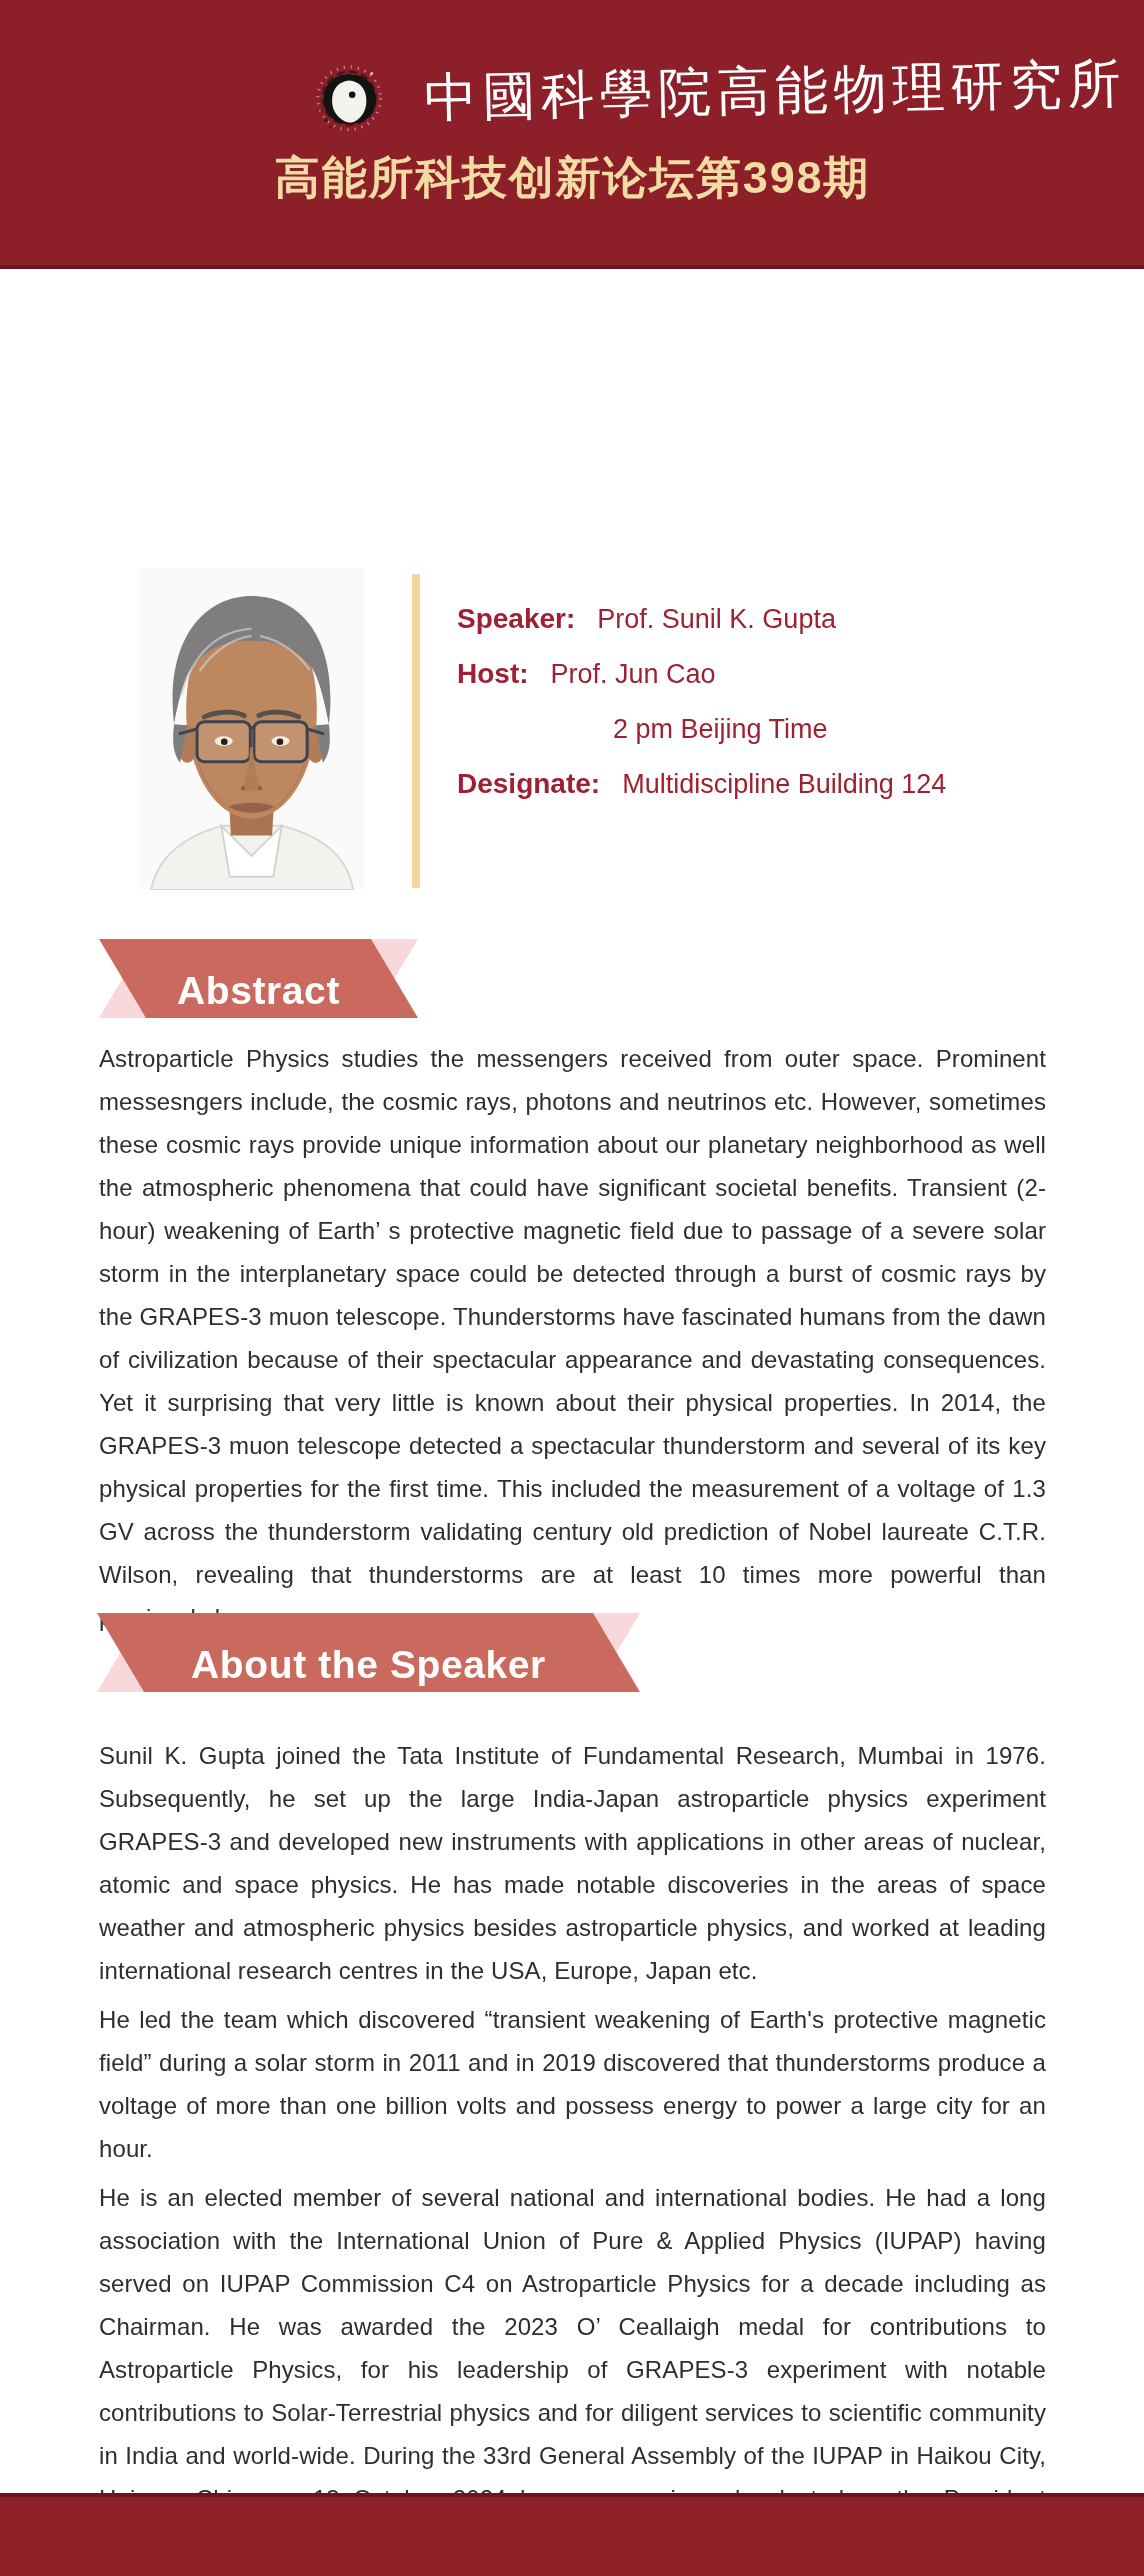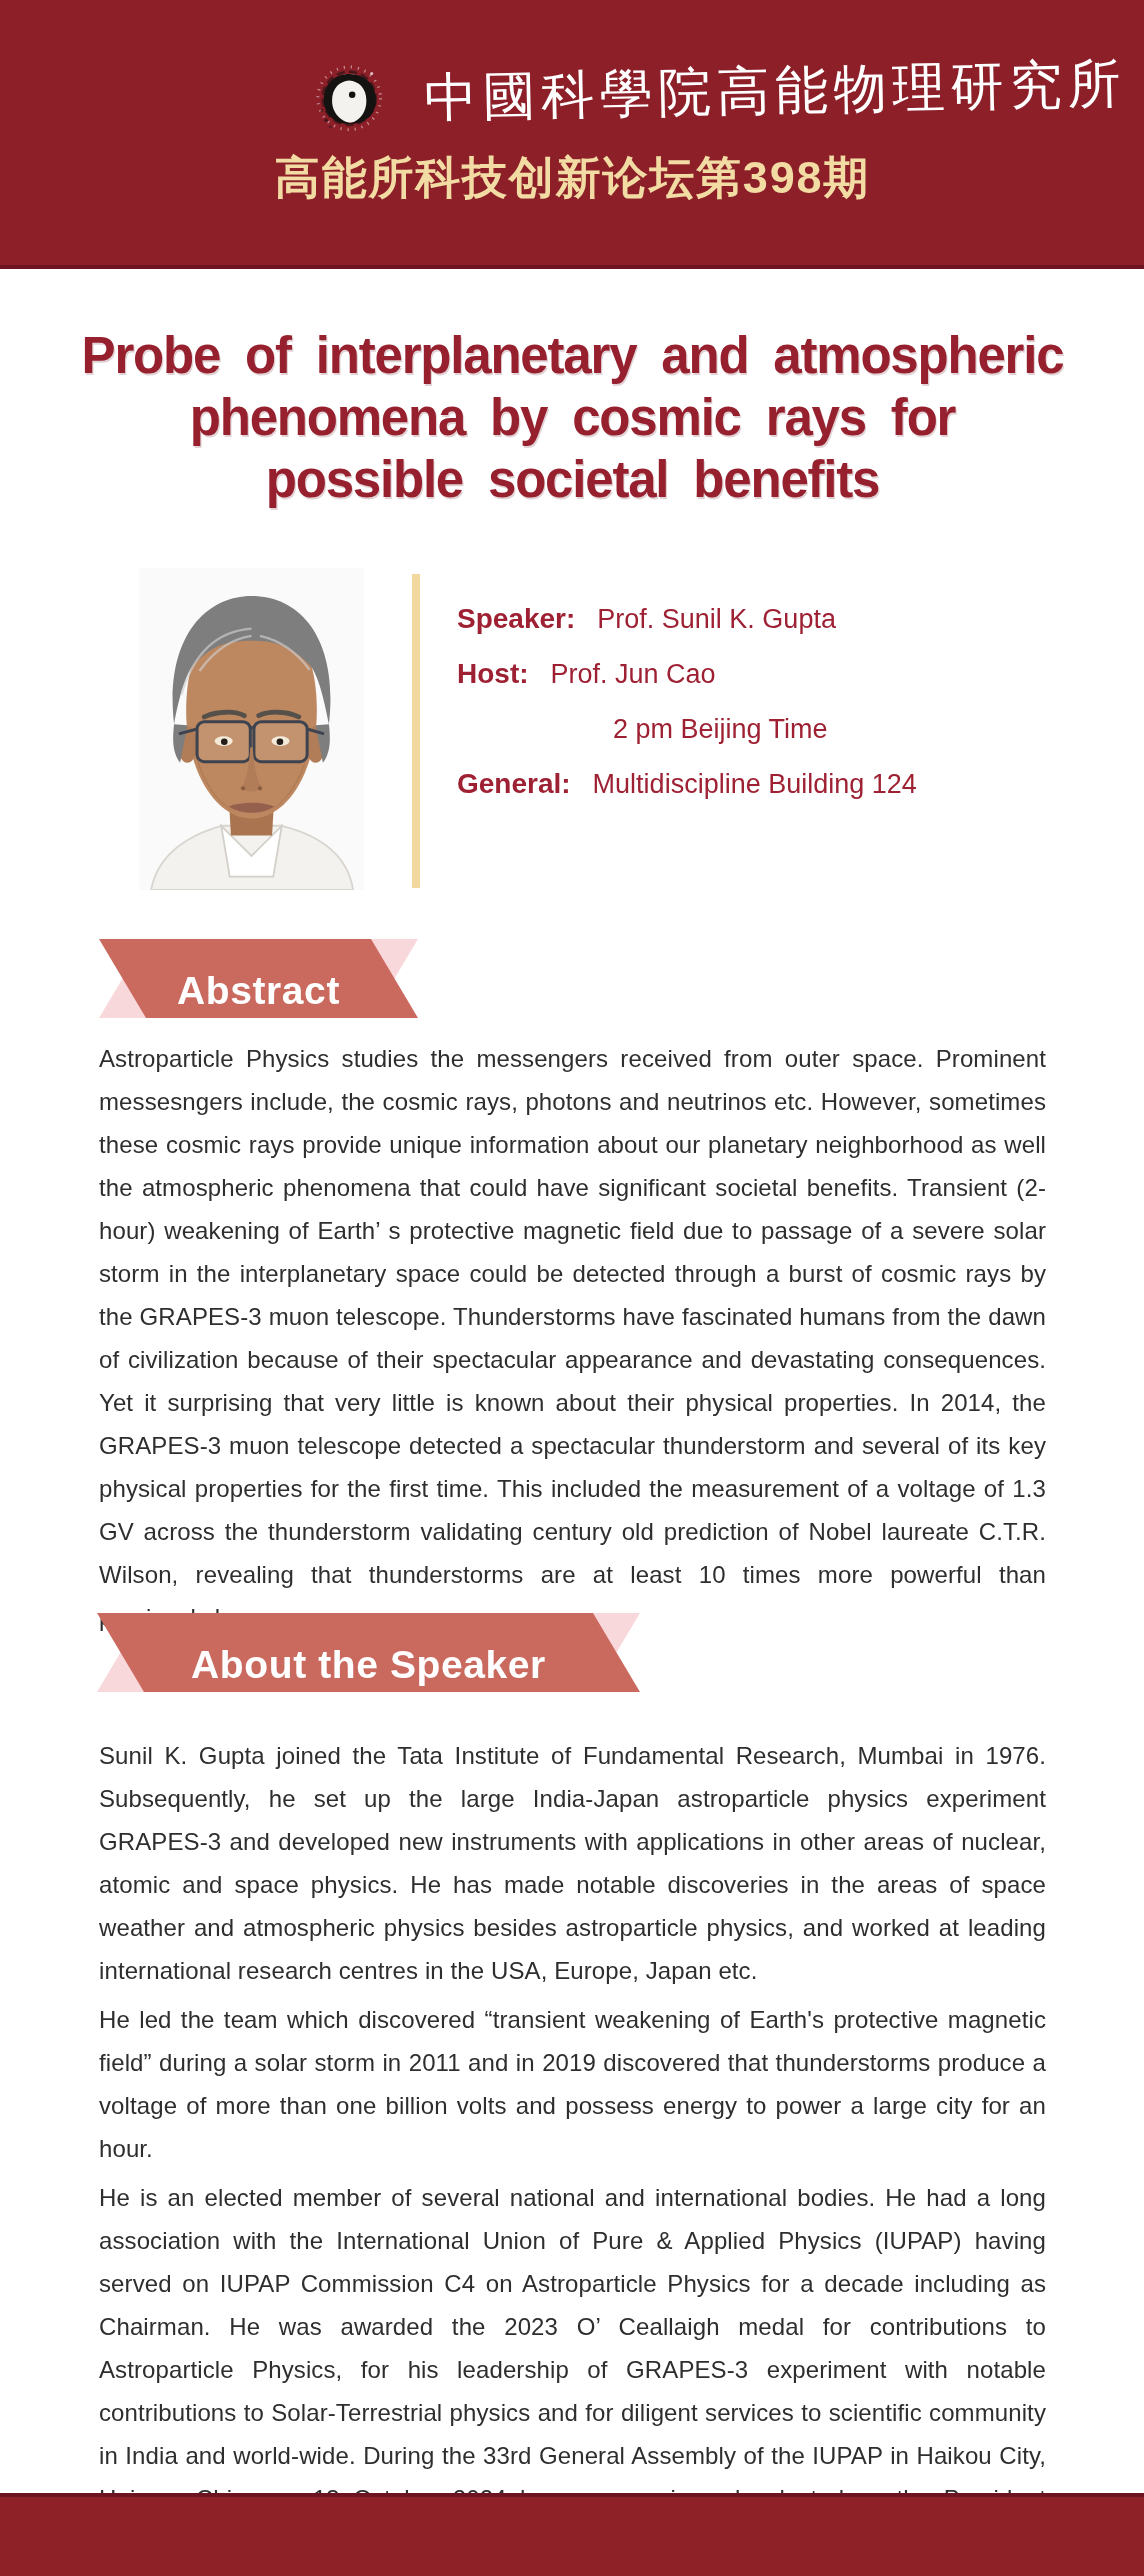--- a/index.html
+++ b/index.html
@@ -86,25 +86,20 @@
         <circle cx="23" cy="95" r="3" fill="#111" opacity="0.6"></circle>
         <circle cx="16" cy="78" r="2.4" fill="#111" opacity="0.5"></circle>
         <circle cx="30" cy="106" r="2.2" fill="#111" opacity="0.5"></circle>
         <circle cx="100" cy="16" r="2.6" fill="#ffffff" opacity="0.7"></circle>
       </svg>
       <span class="institute-name">中國科學院高能物理研究所</span>
     </div>
     <div class="forum-banner">高能所科技创新论坛第398期</div>
   </div>
 
-  <div class="title-block">
-    <div class="title-line">Probe of interplanetary and atmospheric</div>
-    <div class="title-line">phenomena by cosmic rays for</div>
-    <div class="title-line">possible societal benefits</div>
-  </div>
 
   <div class="speaker-photo">
     <svg viewBox="0 0 372 532" width="225" height="322" aria-hidden="true">
       <rect width="372" height="532" fill="#fbfafa"></rect>
 
       <path d="M20 532 C32 468 88 440 136 426 L236 426 C292 440 344 468 354 532 Z" fill="#f3f2ef" stroke="#d9d6d0" stroke-width="3"></path>
       <path d="M136 426 L186 476 L236 426 L222 510 L150 510 Z" fill="#ffffff" stroke="#d3d0ca" stroke-width="3"></path>
 
       <path d="M148 372 L224 372 L220 442 L152 442 Z" fill="#a9744f"></path>
 
@@ -149,21 +144,21 @@
     <div class="info-row">
       <span class="label">Speaker:</span><span class="value">Prof. Sunil K. Gupta</span>
     </div>
     <div class="info-row">
       <span class="label">Host:</span><span class="value">Prof. Jun Cao</span>
     </div>
     <div class="info-row indent">
       <span class="label"></span><span class="value">2 pm Beijing Time</span>
     </div>
     <div class="info-row">
-      <span class="label">General:</span><span class="value">Multidiscipline Building 124</span>
+      <span class="label">Designate:</span><span class="value">Multidiscipline Building 124</span>
     </div>
   </div>
 
   <div class="ribbon ribbon-abstract">
     <div class="back"></div>
     <div class="front"></div>
     <div class="ribbon-label">Abstract</div>
   </div>
 
   <div class="body-copy abstract-copy">

